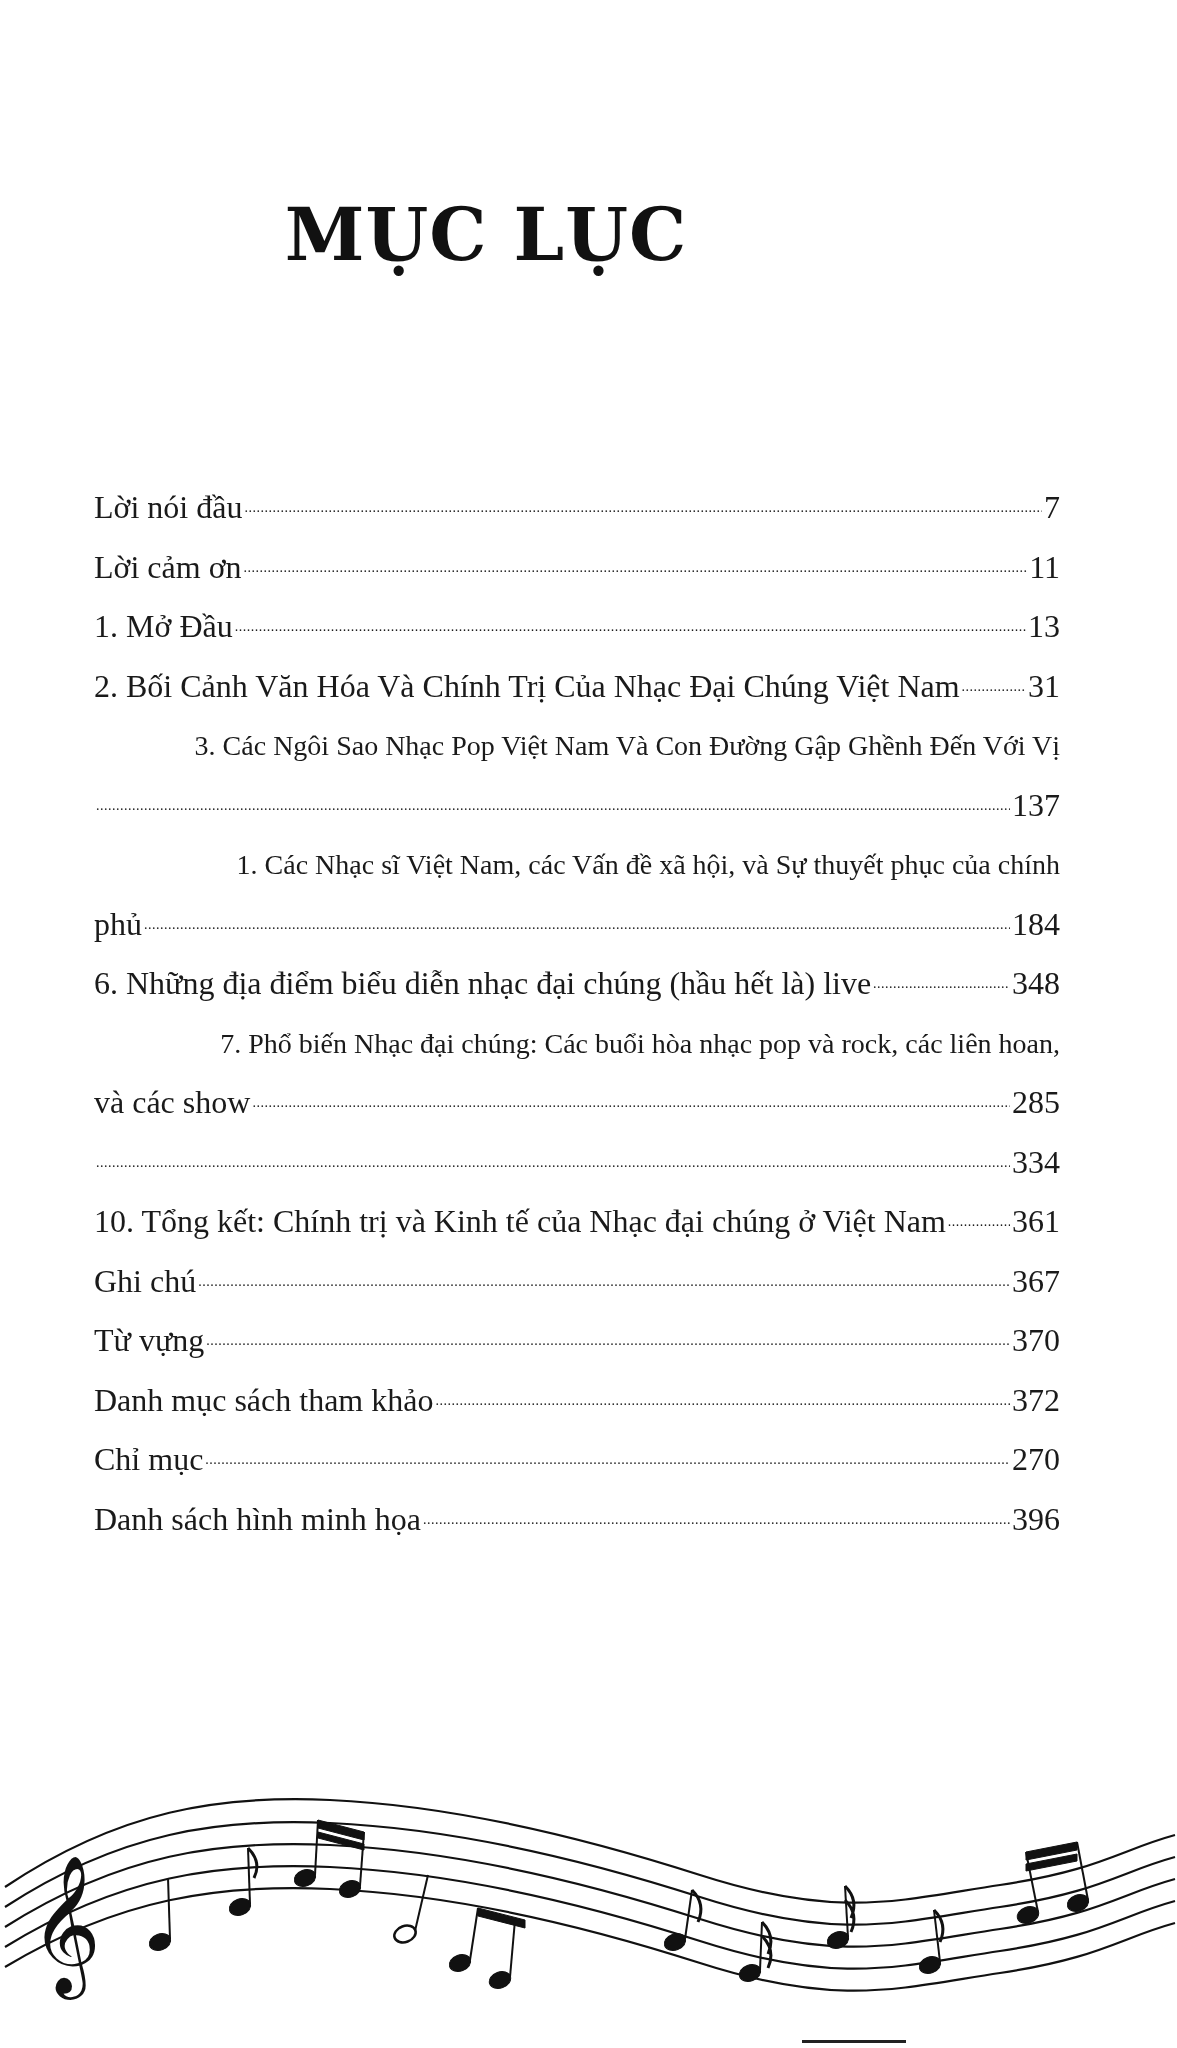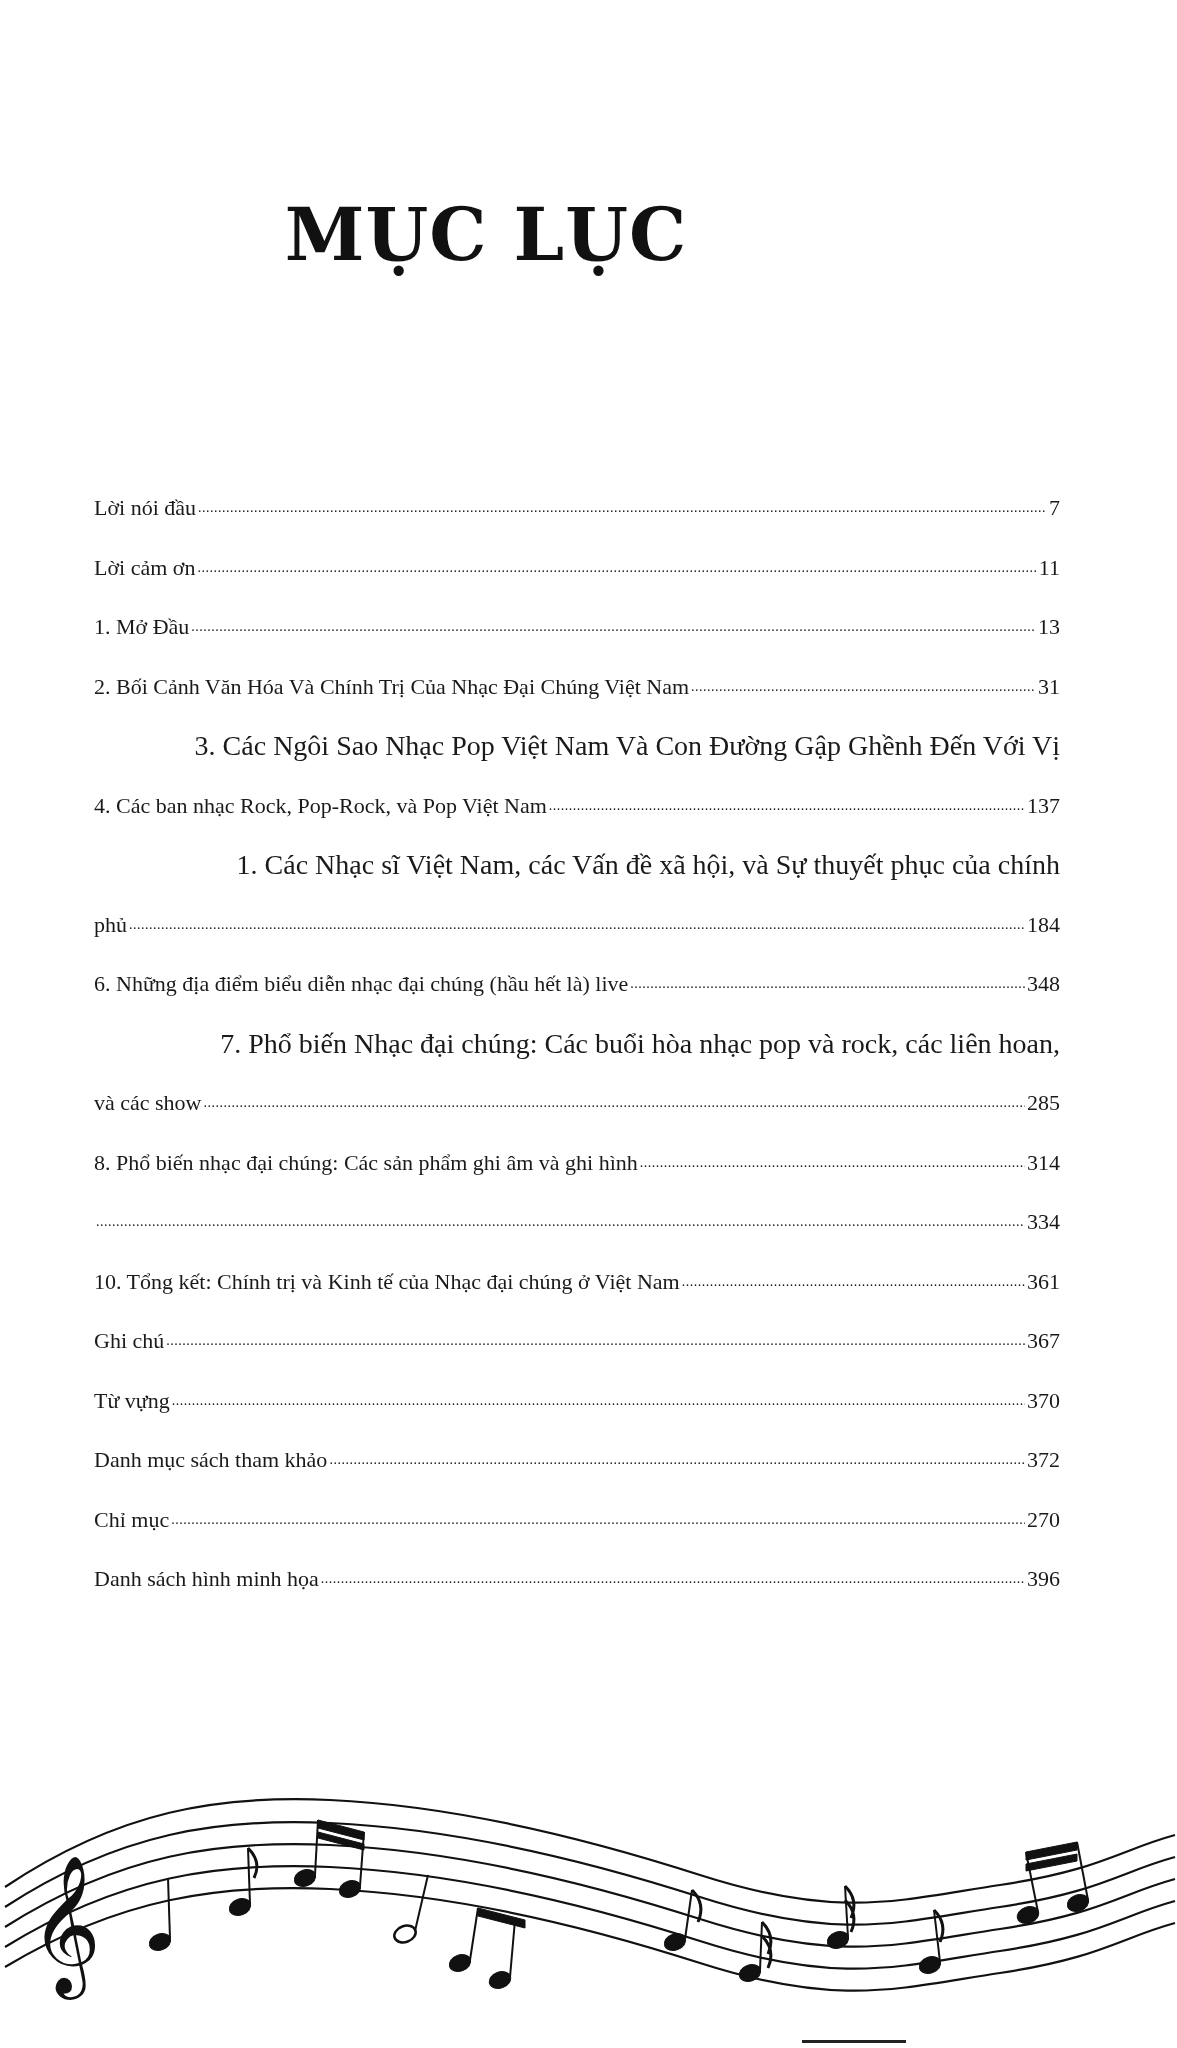--- a/index.html
+++ b/index.html
@@ -8,21 +8,21 @@
     font-family: "Liberation Serif", "DejaVu Serif", serif; color: #1a1a1a;
   }
   .title {
     position: absolute; top: 192px; left: 0; width: 972px; text-align: center;
     font-family: "DejaVu Serif", serif; font-weight: bold; font-size: 72px;
     letter-spacing: 1px; color: #111;
   }
   .toc { position: absolute; left: 94px; top: 478px; width: 966px; }
   .toc-row {
     display: flex; align-items: center; height: 59.5px; line-height: 59.5px;
-    font-size: 22px; white-space: nowrap;
+    font-size: 32px; white-space: nowrap;
   }
   .toc-row .label { flex: 0 0 auto; }
   .toc-row .leader {
     flex: 1 1 auto; overflow: hidden; margin: 0 2px; font-size: 14px; letter-spacing: 0.5px;
     position: relative; top: 0px;
   }
   .toc-row .leader::before {
     content: "................................................................................................................................................................................................................................................................................................................................................................................................................";
   }
   .toc-row .page { flex: 0 0 auto; }
@@ -51,45 +51,39 @@
       <span class="leader"></span>
       <span class="page">13</span>
     </div>
   <div class="toc-row">
       <span class="label">2. Bối Cảnh Văn Hóa Và Chính Trị Của Nhạc Đại Chúng Việt Nam</span>
       <span class="leader"></span>
       <span class="page">31</span>
     </div>
   <div class="toc-cont">3. Các Ngôi Sao Nhạc Pop Việt Nam Và Con Đường Gập Ghềnh Đến Với Vị</div>
   <div class="toc-row">
-      <span class="label">4. Các ban nhạc Rock, Pop-Rock, và Pop Việt Nam</span>
       <span class="leader"></span>
       <span class="page">137</span>
     </div>
   <div class="toc-cont">1. Các Nhạc sĩ Việt Nam, các Vấn đề xã hội, và Sự thuyết phục của chính</div>
   <div class="toc-row">
       <span class="label">phủ</span>
       <span class="leader"></span>
       <span class="page">184</span>
     </div>
   <div class="toc-row">
       <span class="label">6. Những địa điểm biểu diễn nhạc đại chúng (hầu hết là) live</span>
       <span class="leader"></span>
       <span class="page">348</span>
     </div>
   <div class="toc-cont">7. Phổ biến Nhạc đại chúng: Các buổi hòa nhạc pop và rock, các liên hoan,</div>
   <div class="toc-row">
       <span class="label">và các show</span>
       <span class="leader"></span>
       <span class="page">285</span>
-    </div>
-  <div class="toc-row">
-      <span class="label">8.  Phổ biến nhạc đại chúng: Các sản phẩm ghi âm và ghi hình</span>
-      <span class="leader"></span>
-      <span class="page">314</span>
     </div>
   <div class="toc-row">
       <span class="leader"></span>
       <span class="page">334</span>
     </div>
   <div class="toc-row">
       <span class="label">10. Tổng kết: Chính trị và Kinh tế của Nhạc đại chúng ở Việt Nam</span>
       <span class="leader"></span>
       <span class="page">361</span>
     </div>

